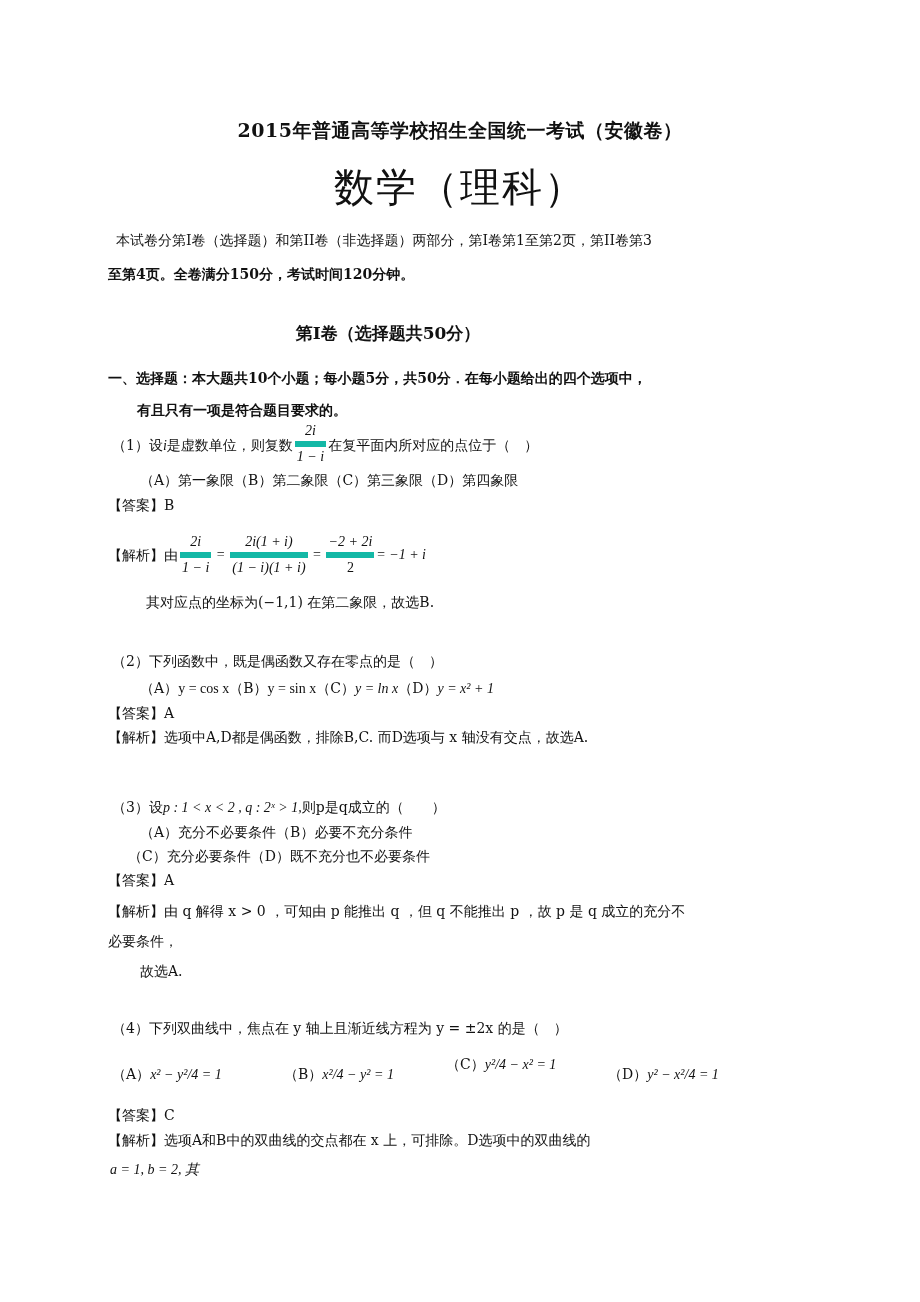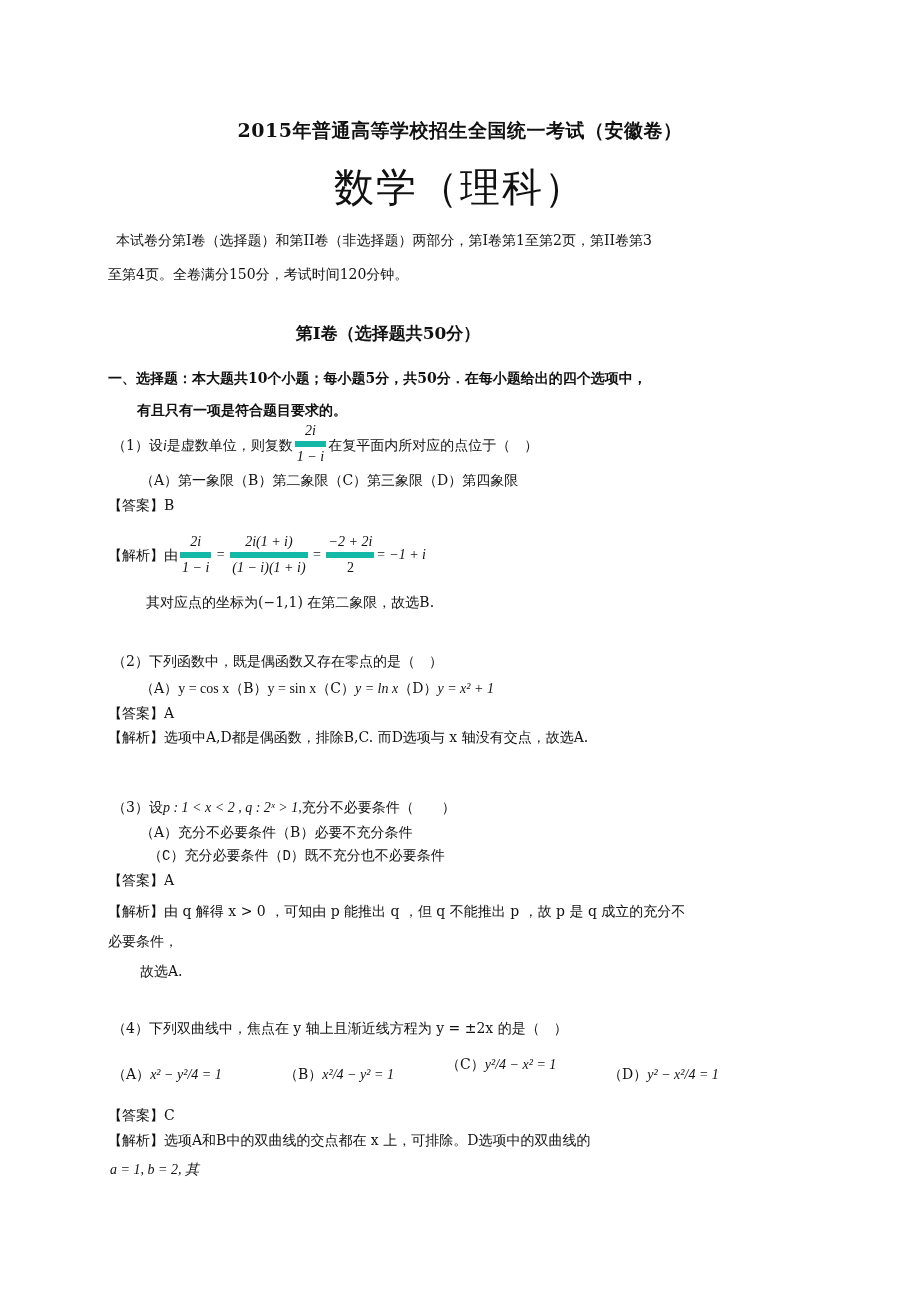--- a/index.html
+++ b/index.html
@@ -16,21 +16,21 @@
   .frac > span.num { border-bottom:6px solid #14b8a6; }
   .math { font-family:"Liberation Serif",serif; }
 </style>
 </head>
 <body>
 
 <div class="abs t1">2015年普通高等学校招生全国统一考试（安徽卷）</div>
 <div class="abs t2">数学（理科）</div>
 
 <div class="abs p" style="left:116px; top:230px;">本试卷分第I卷（选择题）和第II卷（非选择题）两部分，第I卷第1至第2页，第II卷第3</div>
-<div class="abs p" style="left:108px; top:264px;">至第4页。全卷满分150分，考试时间120分钟。</div>
+<div class="abs p" style="left:108px; top:264px;font-weight:bold;">至第4页。全卷满分150分，考试时间120分钟。</div>
 
 <div class="abs sec">第I卷（选择题共50分）</div>
 <div class="abs p bold" style="left:108px; top:368px;">一、选择题：本大题共10个小题；每小题5分，共50分．在每小题给出的四个选项中，</div>
 <div class="abs p bold" style="left:137px; top:400px;">有且只有一项是符合题目要求的。</div>
 
 <div class="abs p" style="left:112px; top:425px;">
   <span>（1）</span><span>设</span><i class="v">i</i><span>是虚数单位，则复数</span><span class="frac" style="margin-top:-4px;"><span class="num" style="font-style:italic;">2i</span><span style="font-style:italic;">1 − i</span></span><span>在复平面内所对应的点位于（　）</span>
 </div>
 <div class="abs p" style="left:140px; top:470px;">（A）第一象限（B）第二象限（C）第三象限（D）第四象限</div>
 <div class="abs p" style="left:108px; top:495px;text-align:right;">
@@ -48,24 +48,24 @@
   <span>（A）</span><span class="math">y = cos x</span><span>（B）</span><span class="math">y = sin x</span><span>（C）</span><span class="math" style="font-style:italic;">y = ln x</span><span>（D）</span><span class="math" style="font-style:italic;">y = x² + 1</span>
 </div>
 <div class="abs p" style="left:108px; top:703px;">
   <span>【答案】</span><span>A</span>
 </div>
 <div class="abs p" style="left:108px; top:727px;">
   <span>【解析】</span><span>选项中A,D都是偶函数，排除B,C. 而D选项与 x 轴没有交点，故选A.</span>
 </div>
 
 <div class="abs p" style="left:112px; top:797px;">
-  <span>（3）</span><span>设</span><span class="math" style="font-style:italic;">p : 1 &lt; x &lt; 2 , q : 2ˣ &gt; 1,</span><span>充分不必要条件（　　）</span>
+  <span>（3）</span><span>设</span><span class="math" style="font-style:italic;">p : 1 &lt; x &lt; 2 , q : 2ˣ &gt; 1,</span><span>则p是q成立的（　　）</span>
 </div>
 <div class="abs p" style="left:140px; top:822px;">（A）充分不必要条件（B）必要不充分条件</div>
-<div class="abs p" style="left:148px; top:846px;font-family:Liberation Mono, monospace;">（C）充分必要条件（D）既不充分也不必要条件</div>
+<div class="abs p" style="left:128px; top:846px;">（C）充分必要条件（D）既不充分也不必要条件</div>
 <div class="abs p" style="left:108px; top:870px;">
   <span>【答案】</span><span>A</span>
 </div>
 <div class="abs p" style="left:108px; top:901px;">
   <span>【解析】</span><span>由 q 解得 x &gt; 0 ，可知由 p 能推出 q ，但 q 不能推出 p ，故 p 是 q 成立的充分不</span>
 </div>
 <div class="abs p" style="left:108px; top:931px;">必要条件，</div>
 <div class="abs p" style="left:140px; top:961px;">故选A.</div>
 
 <div class="abs p" style="left:112px; top:1018px;">

